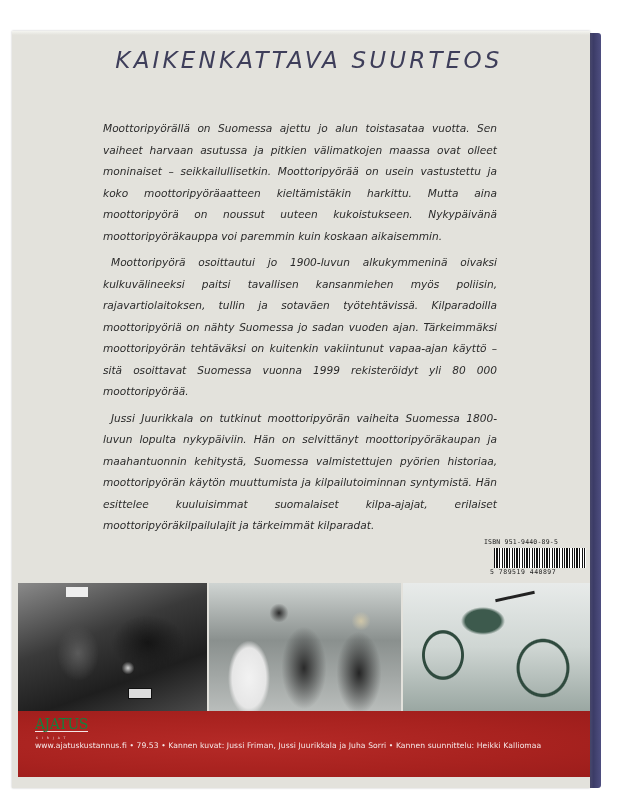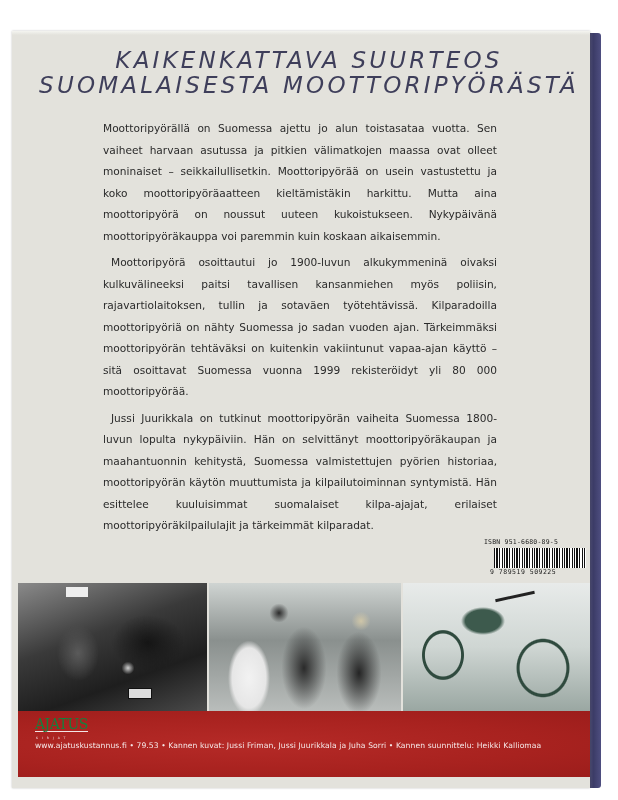--- a/index.html
+++ b/index.html
@@ -23,21 +23,21 @@
     }
     .title {
       position: absolute; left: 0; top: 48px; width: 618px; text-align: center;
       color: #3e3e5a; font-size: 23px; letter-spacing: 3.2px; line-height: 25px;
       font-family: "DejaVu Sans", sans-serif; font-weight: normal; font-style: italic;
     }
     .body-text {
       position: absolute; left: 103px; top: 118px; width: 410px;
       color: #2a2a2a; font-size: 10.6px; line-height: 21.5px; text-align: justify;
     }
-    .body-text p { margin: 0 16px 5px 0; text-indent: 0; }
+    .body-text p { margin: 0 16px 5px 0; text-indent: 0; font-style: italic; }
     .body-text p + p { text-indent: 8px; }
     .isbn-block {
       position: absolute; left: 484px; top: 538px; width: 108px; height: 34px;
     }
     .isbn-label { font-family: "DejaVu Sans Mono", monospace; font-size: 6.5px; color: #222; letter-spacing: 0.2px; }
     .barcode {
       margin-top: 2px; width: 92px; height: 20px; margin-left: 10px;
       background: repeating-linear-gradient(90deg,
         #111 0px, #111 1px, #fff 1px, #fff 2px, #111 2px, #111 4px, #fff 4px, #fff 5px,
         #111 5px, #111 6px, #fff 6px, #fff 8px, #111 8px, #111 9px, #fff 9px, #fff 10px);
@@ -98,33 +98,32 @@
 </head>
 <body>
 
 <div>
   <div class="spine-edge"></div>
   <div class="cover"></div>
   <div class="cover-top-edge"></div>
 
   <div class="title">
     <div>KAIKENKATTAVA SUURTEOS</div>
-    <div>SUOMALAISESTA MOOTTORIPYÖRÄSTÄ</div>
   </div>
 
   <div class="body-text">
     <p>Moottoripyörällä on Suomessa ajettu jo alun toistasataa vuotta. Sen vaiheet harvaan asutussa ja pitkien välimatkojen maassa ovat olleet moninaiset – seikkailullisetkin. Moottoripyörää on usein vastustettu ja koko moottoripyöräaatteen kieltämistäkin harkittu. Mutta aina moottoripyörä on noussut uuteen kukoistukseen. Nykypäivänä moottoripyöräkauppa voi paremmin kuin koskaan aikaisemmin.</p>
     <p>Moottoripyörä osoittautui jo 1900-luvun alkukymmeninä oivaksi kulkuvälineeksi paitsi tavallisen kansanmiehen myös poliisin, rajavartiolaitoksen, tullin ja sotaväen työtehtävissä. Kilparadoilla moottoripyöriä on nähty Suomessa jo sadan vuoden ajan. Tärkeimmäksi moottoripyörän tehtäväksi on kuitenkin vakiintunut vapaa-ajan käyttö – sitä osoittavat Suomessa vuonna 1999 rekisteröidyt yli 80 000 moottoripyörää.</p>
     <p>Jussi Juurikkala on tutkinut moottoripyörän vaiheita Suomessa 1800-luvun lopulta nykypäiviin. Hän on selvittänyt moottoripyöräkaupan ja maahantuonnin kehitystä, Suomessa valmistettujen pyörien historiaa, moottoripyörän käytön muuttumista ja kilpailutoiminnan syntymistä. Hän esittelee kuuluisimmat suomalaiset kilpa-ajajat, erilaiset moottoripyöräkilpailulajit ja tärkeimmät kilparadat.</p>
   </div>
 
   <div class="isbn-block">
-    <div class="isbn-label">ISBN 951-6680-89-5</div>
+    <div class="isbn-label">ISBN 951-9440-89-5</div>
     <div class="barcode"></div>
-    <div class="barcode-digits">9 789519 509225</div>
+    <div class="barcode-digits">5 789519 440897</div>
   </div>
 
   <div class="photo-strip">
     <div class="photo photo-1">
       <div class="sign"></div>
       <div class="plate"></div>
     </div>
     <div class="photo photo-2"></div>
     <div class="photo photo-3">
       <div class="bar"></div>

